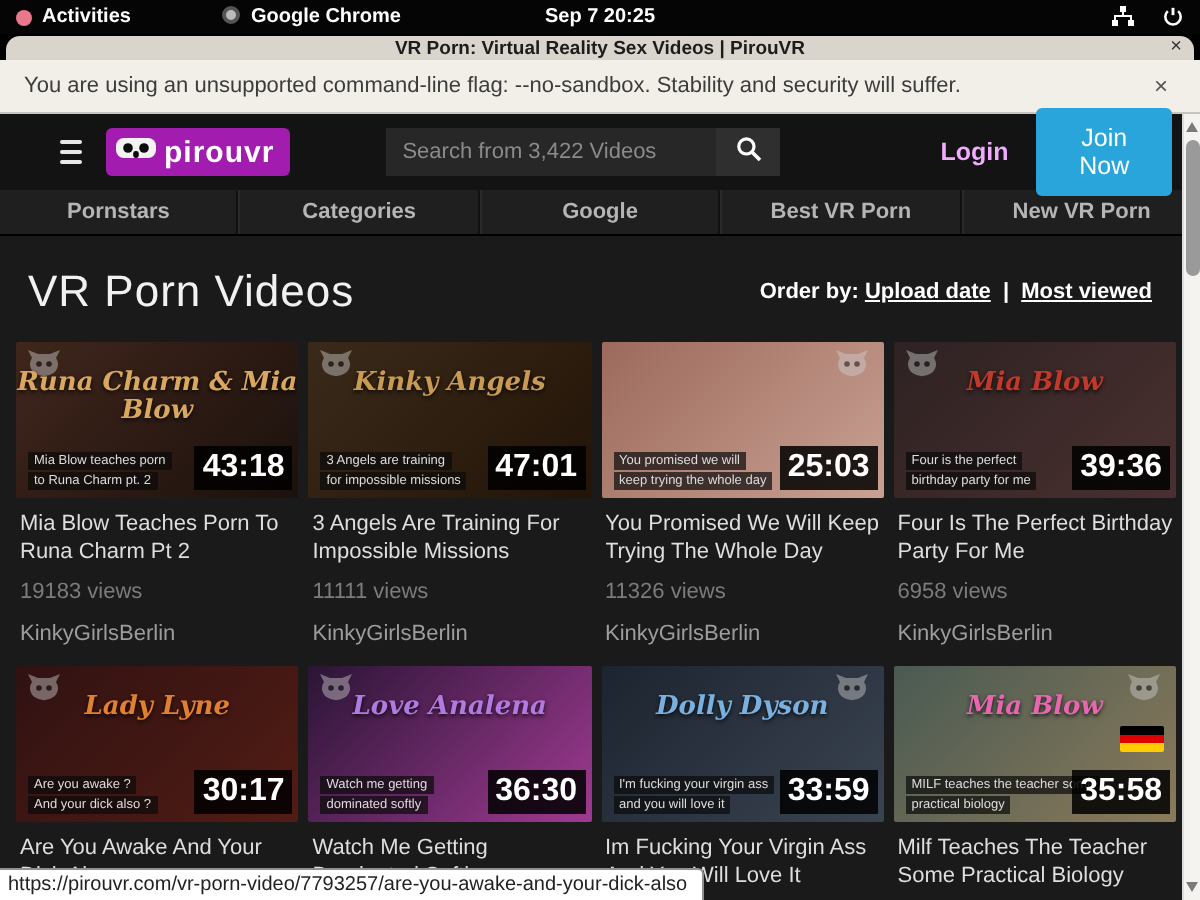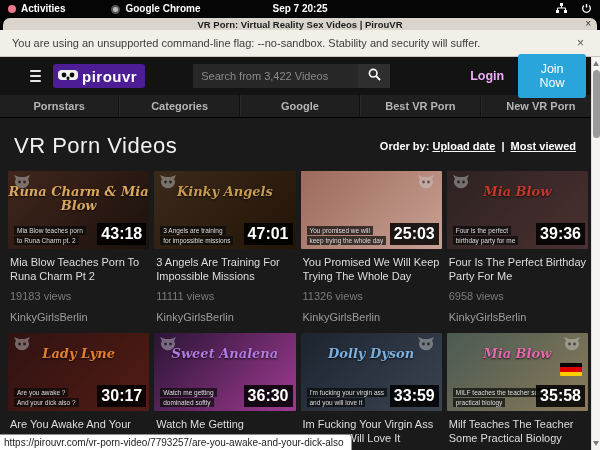--- a/index.html
+++ b/index.html
@@ -6,40 +6,40 @@
   html,body { background:#333; }
   .screen {
     position:relative; width:600px; height:450px; overflow:hidden;
     font-family:"Liberation Sans", sans-serif; background:#1a1a1a;
   }
   
   .sysbar { height:17px; background:#050505; color:#fff; display:flex; align-items:center;
             font-size:10px; font-weight:bold; padding:0 8px; position:relative; }
   .sys-dot { width:8px; height:8px; border-radius:50%; background:#e8788a; margin-right:5px; }
   .sys-left { display:flex; align-items:center; }
-  .sys-app { display:flex; align-items:flex-end; margin-left:46px; }
+  .sys-app { display:flex; align-items:flex-start; margin-left:46px; }
   .chrome-ico { width:9px; height:9px; border-radius:50%; background:#bbb; border:2px solid #555; margin-right:5px; }
   .sys-clock { position:absolute; left:0; right:0; text-align:center; pointer-events:none; }
   .sys-right { margin-left:auto; display:flex; align-items:center; gap:14px; z-index:1; }
   .sys-right svg { display:block; }
   
   .tabbar { height:13px; background:#000; position:relative; }
   .tab { position:absolute; left:3px; right:3px; top:1px; bottom:0; background:#d9d5cd;
          border-radius:7px 7px 0 0; display:flex; align-items:center; justify-content:center;
          font-size:9.5px; font-weight:bold; color:#1c1c1c; }
   .tab-close { position:absolute; right:9px; top:1px; font-size:10px; color:#333; cursor:pointer; }
   
   .warnbar { height:27px; background:#f2efe9; border-bottom:1px solid #c9c5be; display:flex;
              align-items:center; padding:0 12px; font-size:11px; color:#3c3c3c; }
   .warn-close { margin-left:auto; color:#555; font-size:12px; cursor:pointer; padding-right:4px; }
   
   .hdr { height:38px; background:#131313; display:flex; align-items:center; padding:0 14px; }
   .burger { width:15px; display:flex; flex-direction:column; gap:3px; margin:0 12px 0 16px; cursor:pointer; }
   .burger i { display:block; height:2px; background:#e8e8e8; border-radius:1px; }
-  .logo { display:flex; align-items:center; background:#4c1d95; border-radius:3px; padding:3px 8px 3px 5px; cursor:pointer; }
+  .logo { display:flex; align-items:center; background:#a21caf; border-radius:3px; padding:3px 8px 3px 5px; cursor:pointer; }
   .logo-word { color:#fff; font-weight:bold; font-size:15px; letter-spacing:.5px; margin-left:4px; }
   .searchwrap { display:flex; margin-left:48px; }
   .search-in { width:165px; height:24px; background:#272727; border:0; outline:0; color:#bbb;
                font-size:11px; padding:0 8px; font-family:"Liberation Sans",sans-serif; }
   .search-in::placeholder { color:#8b8b8b; }
   .search-btn { width:32px; height:24px; background:#2f2f2f; border:0; display:flex; align-items:center;
                 justify-content:center; cursor:pointer; }
   .login { color:#f0abfc; font-size:12.5px; margin-left:80px; cursor:pointer;font-weight:bold; }
   .join { margin-left:14px; border:0; color:#fff; font-size:12.5px; padding:8px 15px; border-radius:3px; cursor:pointer; }
   
@@ -291,21 +291,21 @@
 
   <div class="card">
     <div class="thumb" style="background: linear-gradient(135deg, rgb(42, 21, 53), rgb(160, 58, 146));">
       <span class="logo-badge">
         <svg width="16" height="14" viewBox="0 0 16 14">
                 <path d="M2 4 L0 0 L5 2 H11 L16 0 L14 4 A7 6 0 1 1 2 4 Z" fill="#cfcfcf" opacity=".8"></path>
                 <circle cx="5.5" cy="7" r="1.4" fill="#222"></circle>
                 <circle cx="10.5" cy="7" r="1.4" fill="#222"></circle>
               </svg>
       </span>
-      <span class="script-name" style="color: rgb(176, 122, 224);">Sweet Analena</span>
+      <span class="script-name" style="color: rgb(176, 122, 224);">Love Analena</span>
       <span class="cap">
               <i class="c1">Watch me getting</i>
               <i class="c2">dominated softly</i>
             </span>
 
       <span class="dur">36:30</span>
     </div>
     <div class="ct">Watch Me Getting Dominated Softly</div>
 
   </div>

